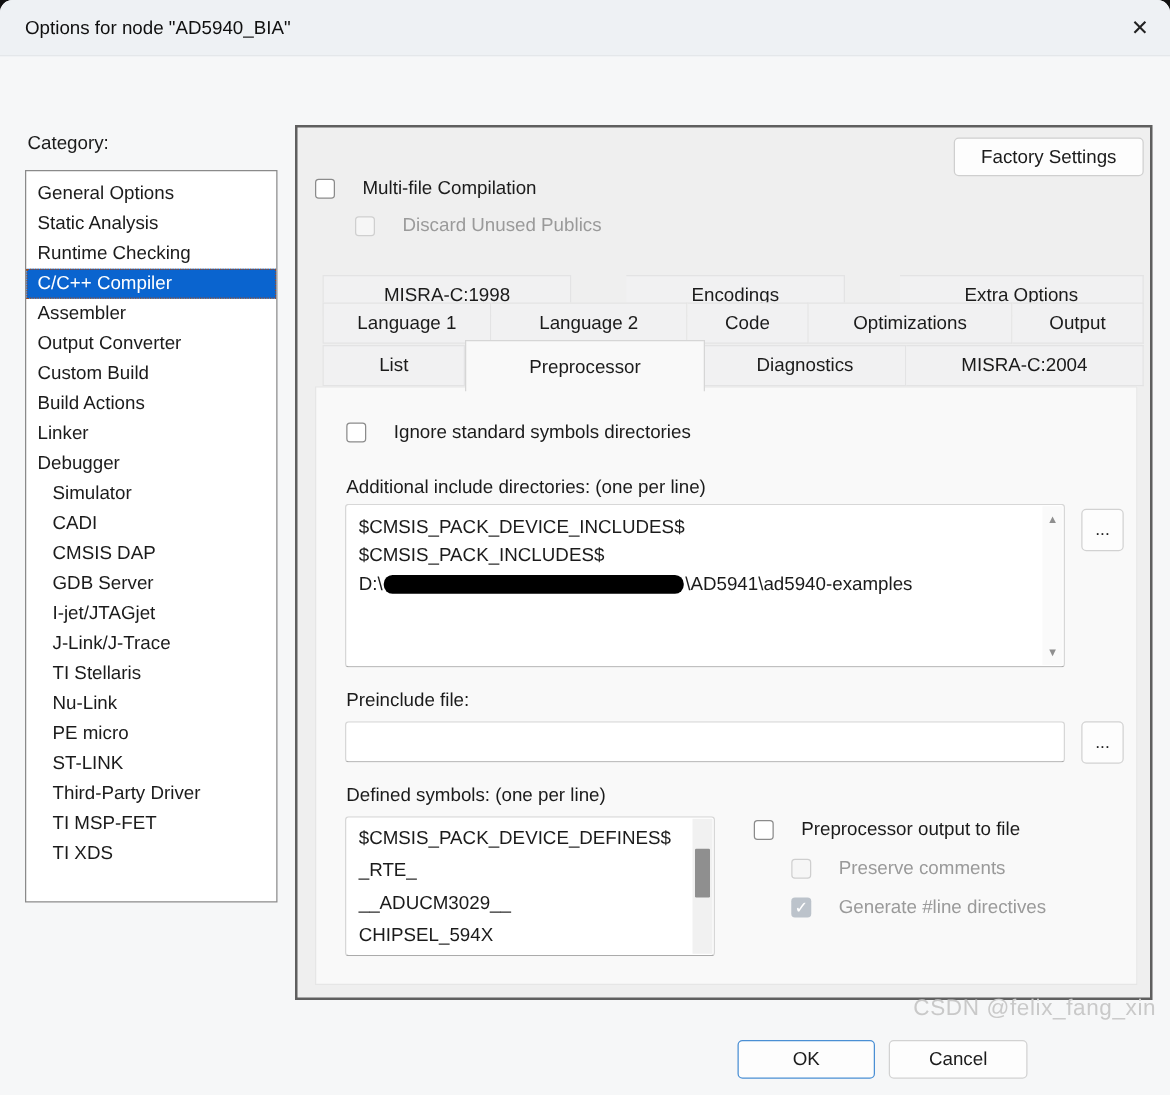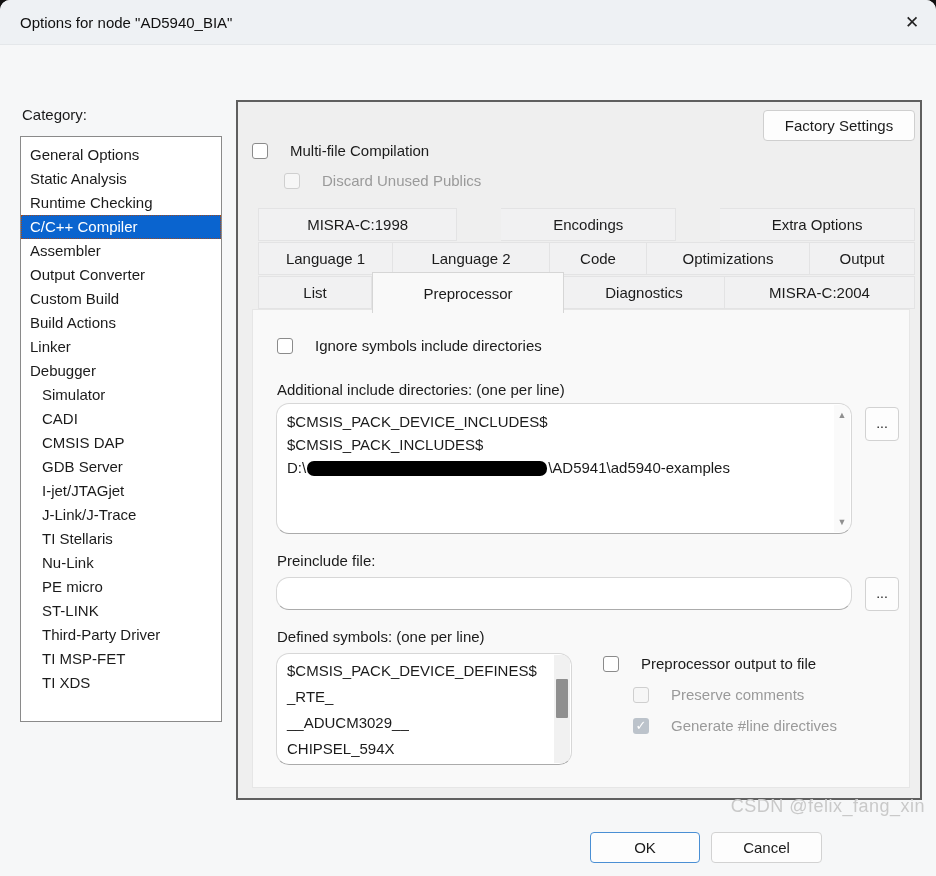--- a/index.html
+++ b/index.html
@@ -28,21 +28,21 @@
   .chk.checked-disabled{border:none;background:#bcc3cb;color:#fff;font-size:13px;line-height:16px;text-align:center;}
   .dislabel{color:#9a9a9a;}
   
   .tabrow{position:absolute;left:20px;width:657px;height:33px;display:flex;}
   .tab{background:#f1f1f2;border:1px solid #e3e3e4;border-left:none;font-size:15px;display:flex;align-items:center;justify-content:center;white-space:nowrap;}
   .tab.first{border-left:1px solid #e3e3e4;}
   .tab.active{background:#f9f9f9;border:1px solid #d6d6d6;border-bottom:none;margin-top:-4px;height:41px;z-index:3;}
   
   #page{position:absolute;left:14px;top:207px;width:658px;height:479px;background:#f9f9f9;border:1px solid #e6e6e6;z-index:2;}
   .sect-label{position:absolute;font-size:15px;}
-  .textbox{position:absolute;background:#fff;border:1px solid #d7d7d7;border-bottom:1px solid #ababab;border-radius:13px;font-size:15px;overflow:hidden;}
+  .textbox{position:absolute;background:#fff;border:1px solid #d7d7d7;border-bottom:1px solid #ababab;border-radius:3px;font-size:15px;overflow:hidden;}
   .tline{line-height:23px;white-space:nowrap;}
   .redact{display:inline-block;width:240px;height:15px;background:#000;border-radius:7px;vertical-align:middle;margin:0 1px 2px 1px;}
   .vscroll{position:absolute;top:1px;right:1px;bottom:1px;width:16px;background:#fafafa;}
   .arr{position:absolute;left:0;width:16px;height:16px;color:#8f8f8f;font-size:9px;text-align:center;line-height:16px;}
   .thumb{position:absolute;left:2px;width:12px;background:#8f8f8f;border-radius:1px;}
   .ellipsis-btn{position:absolute;width:34px;height:34px;background:#fdfdfd;border:1px solid #d2d2d2;border-radius:4px;font-size:14px;text-align:center;line-height:30px;color:#222;}
   
   .btn{position:absolute;height:31px;background:#fdfdfd;border:1px solid #d2d2d2;border-radius:4px;font-size:15px;text-align:center;line-height:29px;}
   #ok-btn{left:590px;top:832px;width:110px;border:1px solid #4a8fd4;}
   #cancel-btn{left:711px;top:832px;width:111px;}
@@ -92,21 +92,21 @@
 
     <div class="chkrow" style="left:14px;top:40px;">
       <span class="chk"></span>
       <span>Multi-file Compilation</span>
     </div>
     <div class="chkrow" style="left:46px;top:70px;">
       <span class="chk disabled"></span>
       <span class="dislabel">Discard Unused Publics</span>
     </div>
 
-    <div class="tabrow" style="top:106px;gap:44px;">
+    <div class="tabrow" style="top:118px;gap:44px;">
       <div class="tab first" style="width:230px;">MISRA-C:1998</div>
       <div class="tab" style="width:202px;">Encodings</div>
       <div class="tab" style="width:225px;">Extra Options</div>
     </div>
     <div class="tabrow" style="top:140px;">
       <div class="tab first" style="width:135px;">Language 1</div>
       <div class="tab" style="width:157px;">Language 2</div>
       <div class="tab" style="width:97px;">Code</div>
       <div class="tab" style="width:163px;">Optimizations</div>
       <div class="tab" style="width:105px;">Output</div>
@@ -115,21 +115,21 @@
       <div class="tab first" style="width:114px;">List</div>
       <div class="tab active" style="width:192px;">Preprocessor</div>
       <div class="tab" style="width:161px;">Diagnostics</div>
       <div class="tab" style="width:190px;">MISRA-C:2004</div>
     </div>
 
     <div id="page">
 
       <div class="chkrow" style="left:24px;top:27px;">
         <span class="chk"></span>
-        <span>Ignore symbols include directories</span>
+        <span>Ignore standard symbols directories</span>
       </div>
 
       <div class="sect-label" style="left:24px;top:71px;">Additional include directories: (one per line)</div>
 
       <div class="textbox" style="left:23px;top:93px;width:576px;height:131px;padding:6px 24px 6px 10px;">
         <div class="tline">$CMSIS_PACK_DEVICE_INCLUDES$</div>
         <div class="tline">$CMSIS_PACK_INCLUDES$</div>
         <div class="tline"><span>D:\</span><span class="redact"></span><span>\AD5941\ad5940-examples</span></div>
         <div class="vscroll">
           <div class="arr" style="top:2px;">▲</div>

